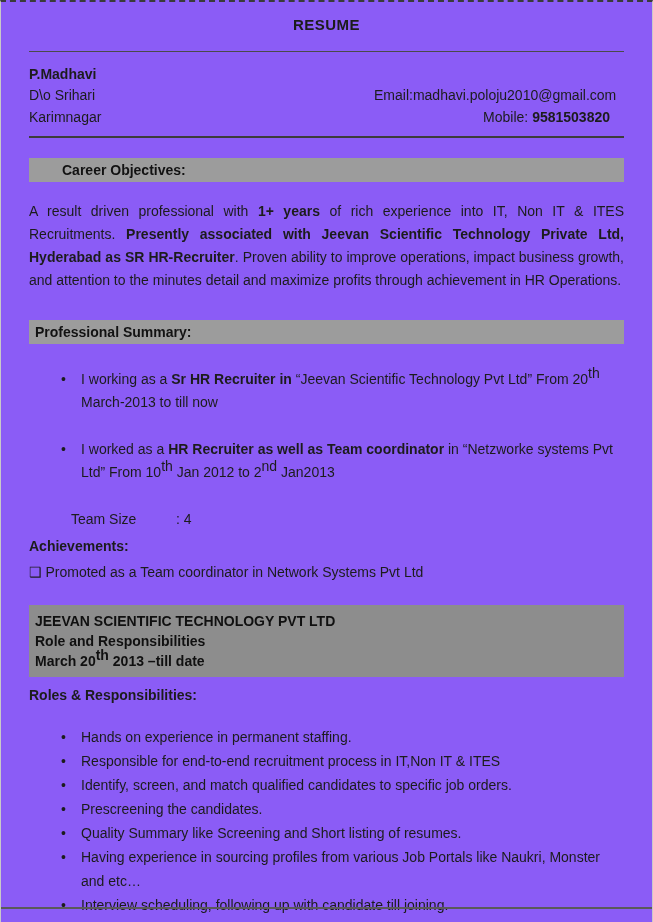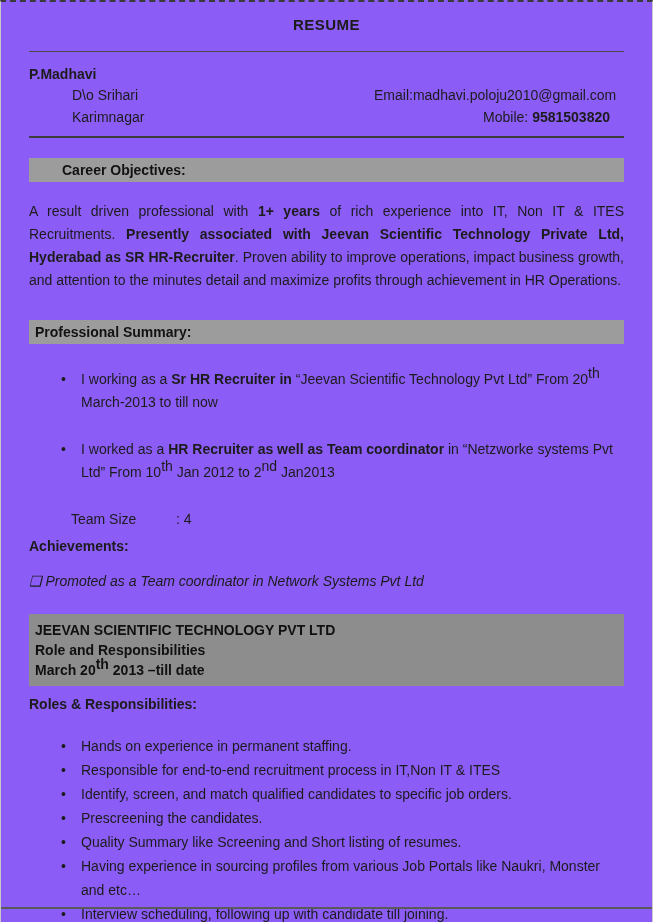--- a/index.html
+++ b/index.html
@@ -19,21 +19,21 @@
     content:"";position:absolute;left:0;right:0;bottom:13px;height:2px;background:#5a5a5a;
   }
   .content{padding:0 28px;}
   .doc-title{
     text-align:center;font-weight:bold;font-size:15px;letter-spacing:.5px;
     margin-top:14px;padding-bottom:18px;border-bottom:1px solid #4a4a4a;
   }
   .contact-block{padding-top:12px;padding-bottom:8px;border-bottom:2px solid #3c3c3c;}
   .contact-name{font-weight:bold;line-height:20px;}
   .contact-row{display:flex;justify-content:space-between;}
-  .contact-left{line-height:22px;margin-left:43px;}
+  .contact-left{line-height:22px;}
   .contact-right{line-height:22px;min-width:250px;}
   .mobile-line{text-align:right;padding-right:14px;}
   .mobile-number{font-weight:bold;}
   .section-bar{
     background:#9c9c9c;color:#121212;font-weight:bold;
     padding:3px 6px;line-height:18px;
   }
   .bar-career{margin-top:20px;padding-left:33px;}
   .bar-summary{margin-top:28px;}
   .career-paragraph{margin-top:18px;line-height:23px;text-align:justify;}
@@ -41,21 +41,21 @@
   .summary-list li{
     position:relative;padding-left:52px;line-height:23px;margin-bottom:24px;
   }
   .summary-list li::before{
     content:"•";position:absolute;left:32px;top:0;font-size:14px;
   }
   sup{font-size:14px;vertical-align:super;line-height:0;}
   .team-size{margin-left:42px;line-height:22px;}
   .team-size-label{display:inline-block;width:105px;}
   .achievements-heading{font-weight:bold;margin-top:6px;line-height:20px;}
-  .achievement-item{line-height:22px;margin-top:14px;font-style:italic;}
+  .achievement-item{line-height:22px;margin-top:5px;}
   .company-bar{
     margin-top:22px;background:#8d8d8d;color:#101010;font-weight:bold;
     padding:6px 6px;line-height:20px;
   }
   .roles-heading{font-weight:bold;margin-top:8px;line-height:20px;}
   .roles-list{list-style:none;margin:20px 0 0 0;padding:0;}
   .roles-list li{
     position:relative;padding-left:52px;line-height:24px;
   }
   .roles-list li::before{

